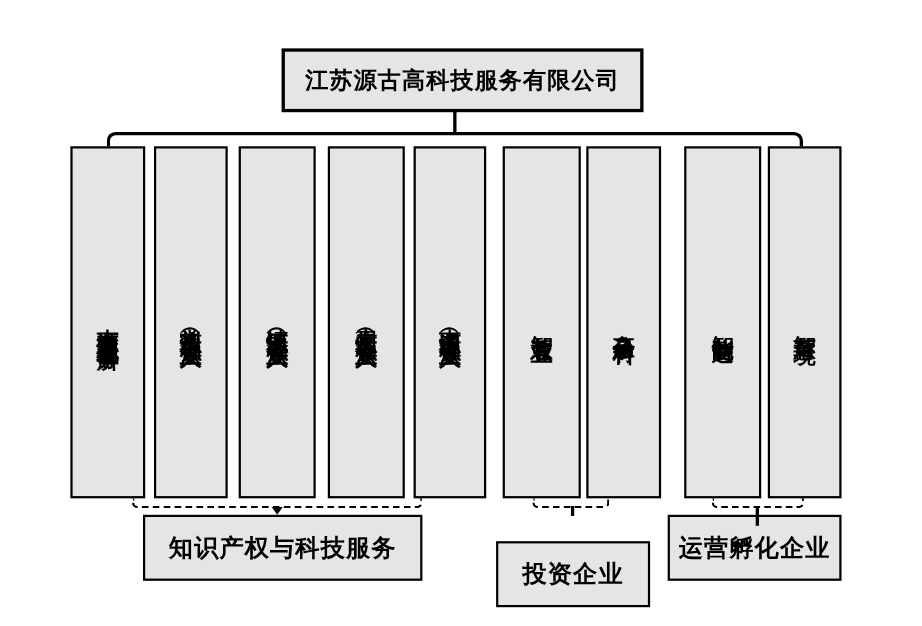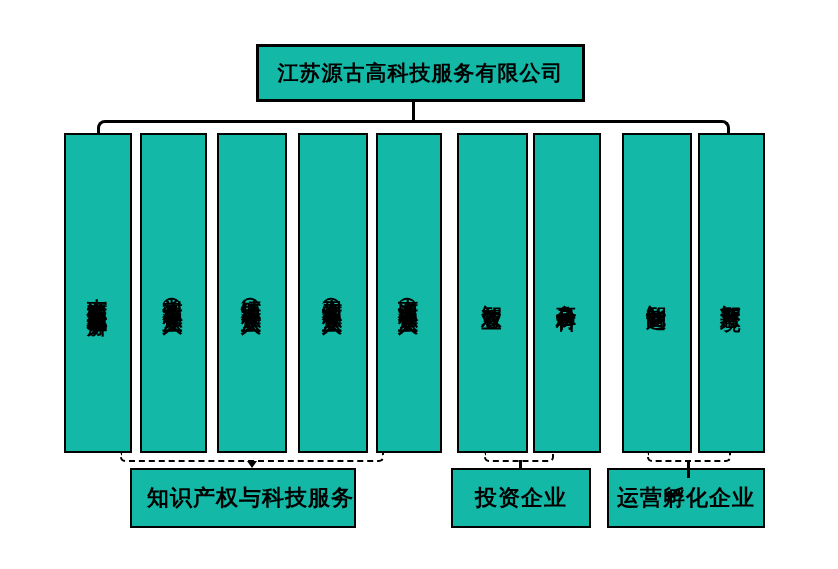--- a/index.html
+++ b/index.html
@@ -9,21 +9,21 @@
     height: 569px;
     background: #ffffff;
     font-family: "Liberation Serif", "DejaVu Serif", serif;
     color: #000000;
     overflow: hidden;
   }
   .box {
     position: absolute;
     box-sizing: border-box;
     border: 2.5px solid #000000;
-    background: #14b8a6;
+    background: #e5e5e5;
     display: flex;
     align-items: center;
     justify-content: center;
     text-align: center;
   }
   
   .root-box {
     left: 256px; top: 44px; width: 329px; height: 58px;
     border-width: 3px;
     font-size: 21px; font-weight: bold; letter-spacing: 1px;
@@ -81,22 +81,22 @@
     border-top: 7px solid #000000;
   }
   .drop2 { left: 519px; top: 460px; width: 2.5px; height: 9px; }
   .drop3 { left: 687px; top: 460px; width: 2.5px; height: 18px; z-index: 2; }
   
   .group-box {
     top: 468px; height: 60px;
     font-size: 22px; font-weight: bold; letter-spacing: 1px;
     white-space: nowrap;
   }
-  .g1 { left: 130px; width: 226px; justify-content: flex-end; }
-  .g2 { left: 451px; width: 140px; }
+  .g1 { left: 130px; width: 254px; }
+  .g2 { left: 451px; width: 140px; margin-top: 24px; }
   .g3 { left: 607px; width: 158px; }
 </style>
 </head>
 <body>
 
 <div class="page">
 
   <div class="box root-box">
     <span>江苏源古高科技服务有限公司</span>
   </div>

